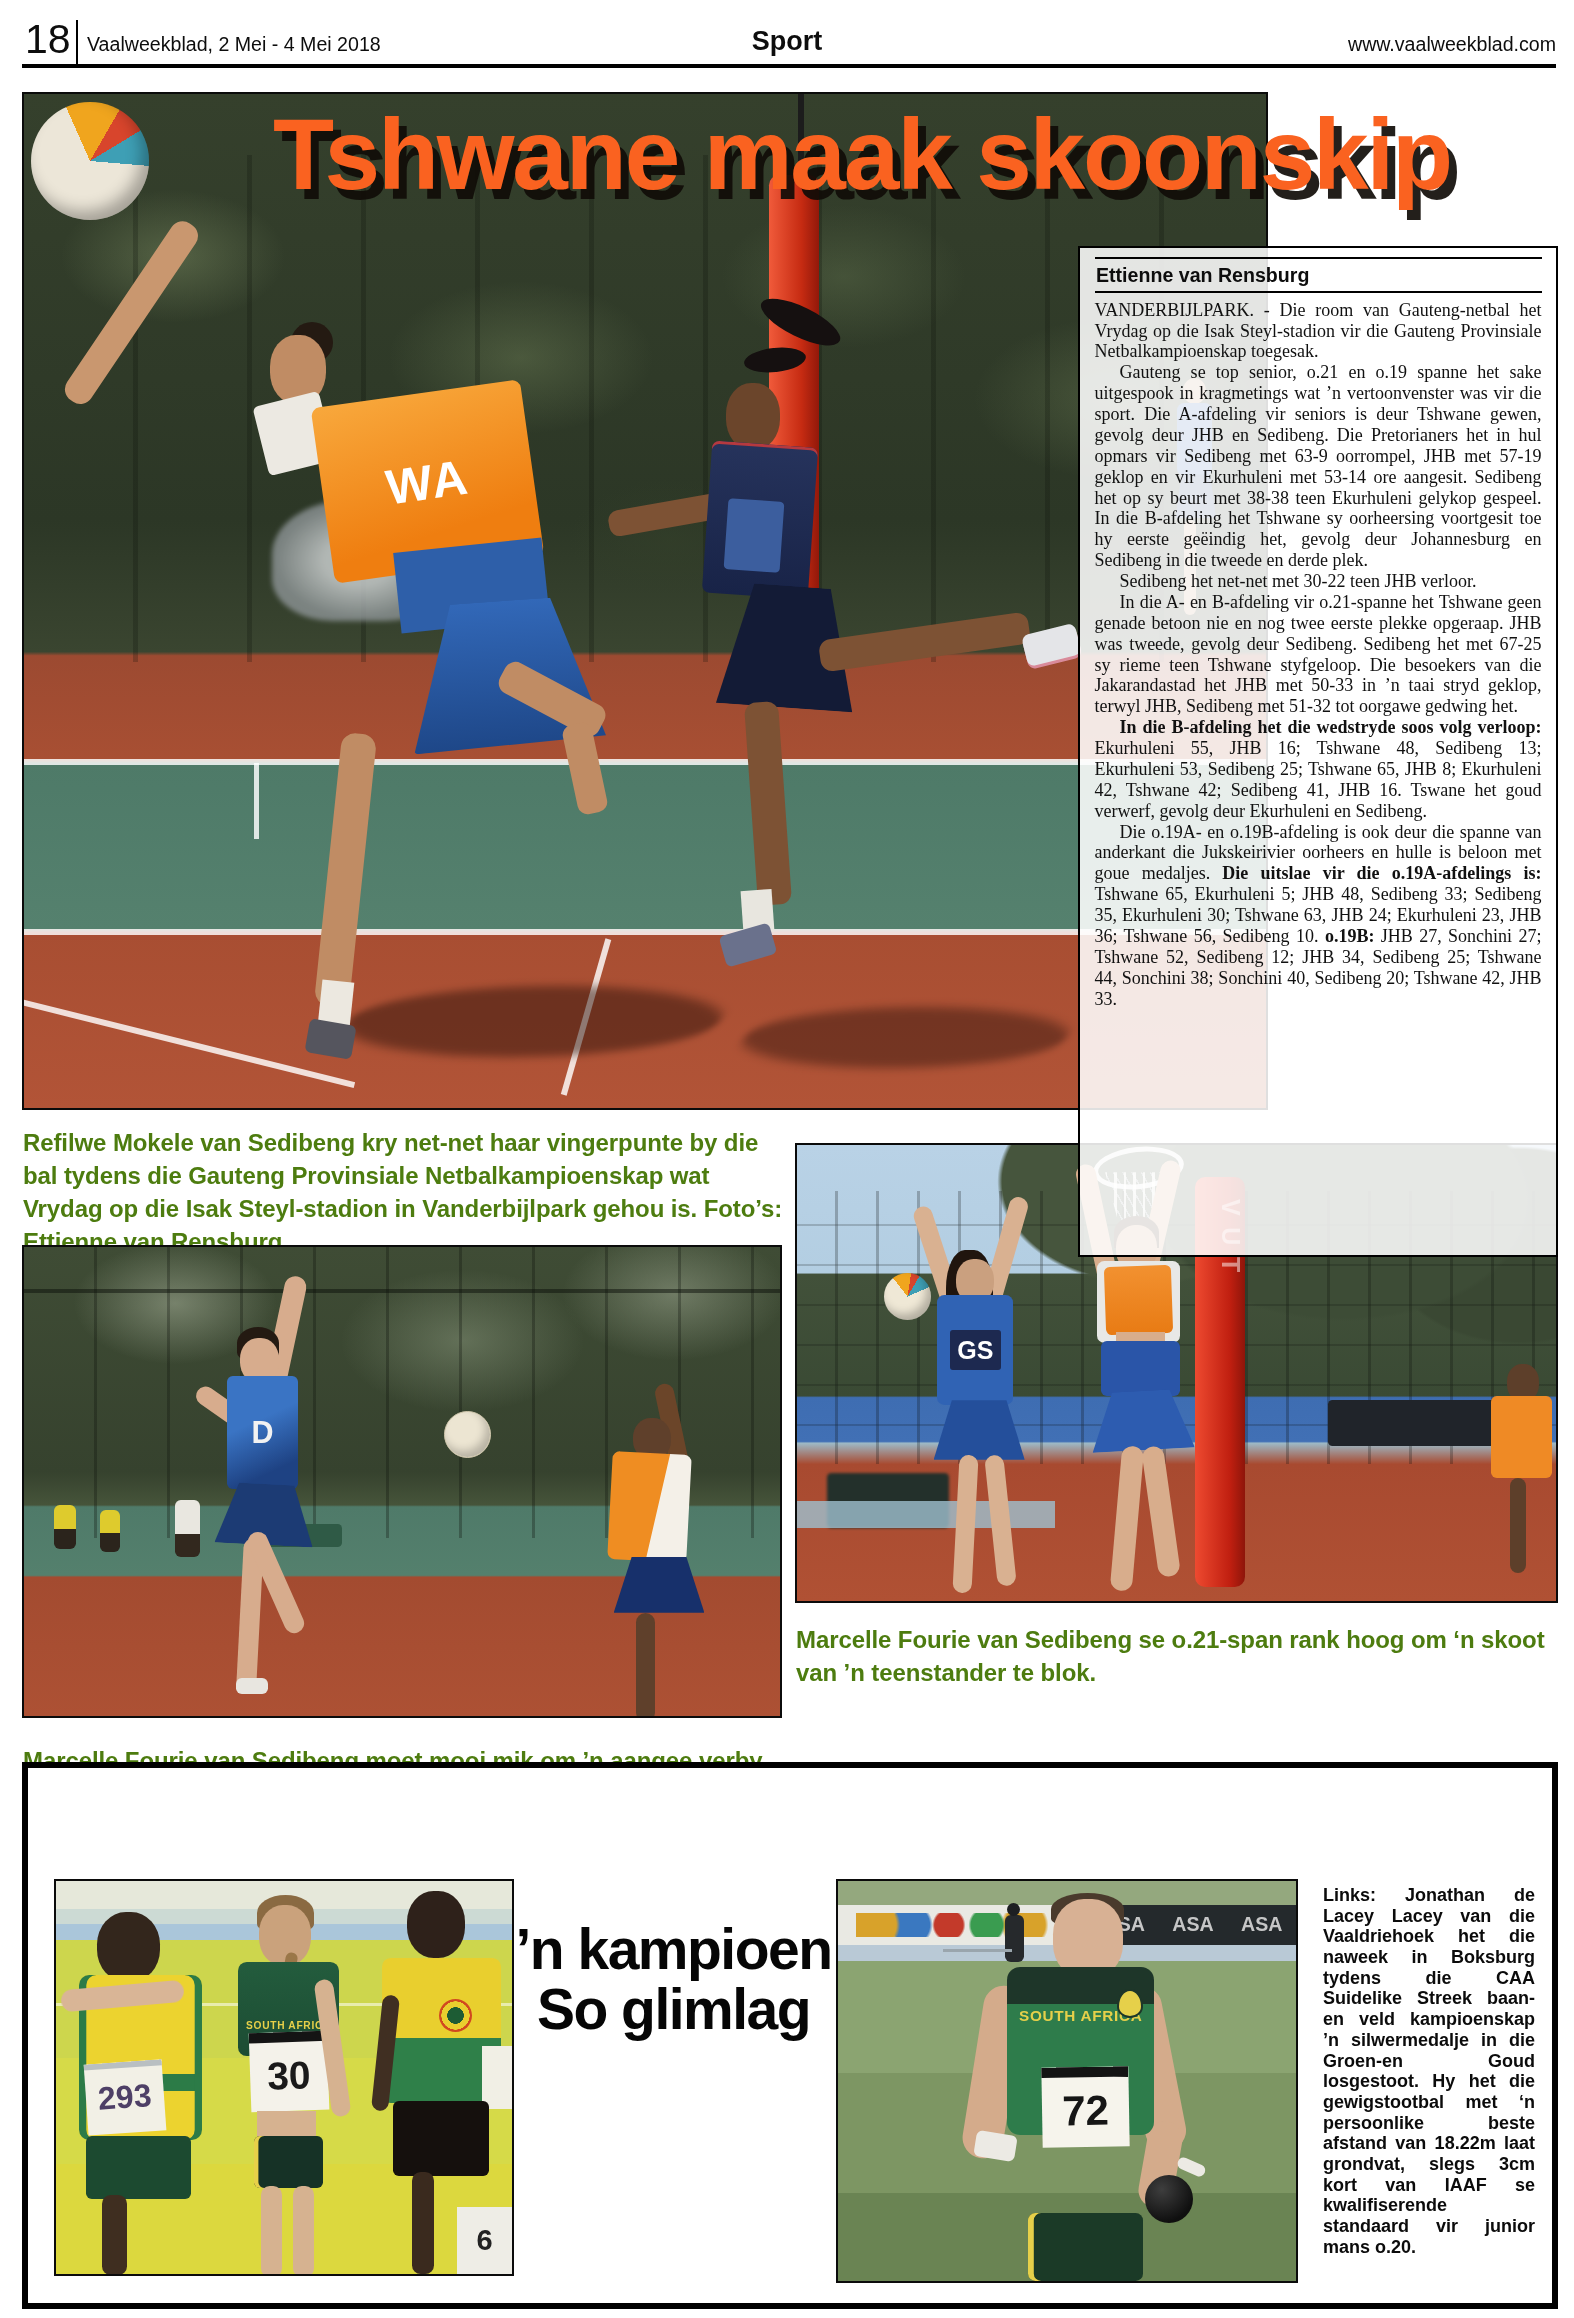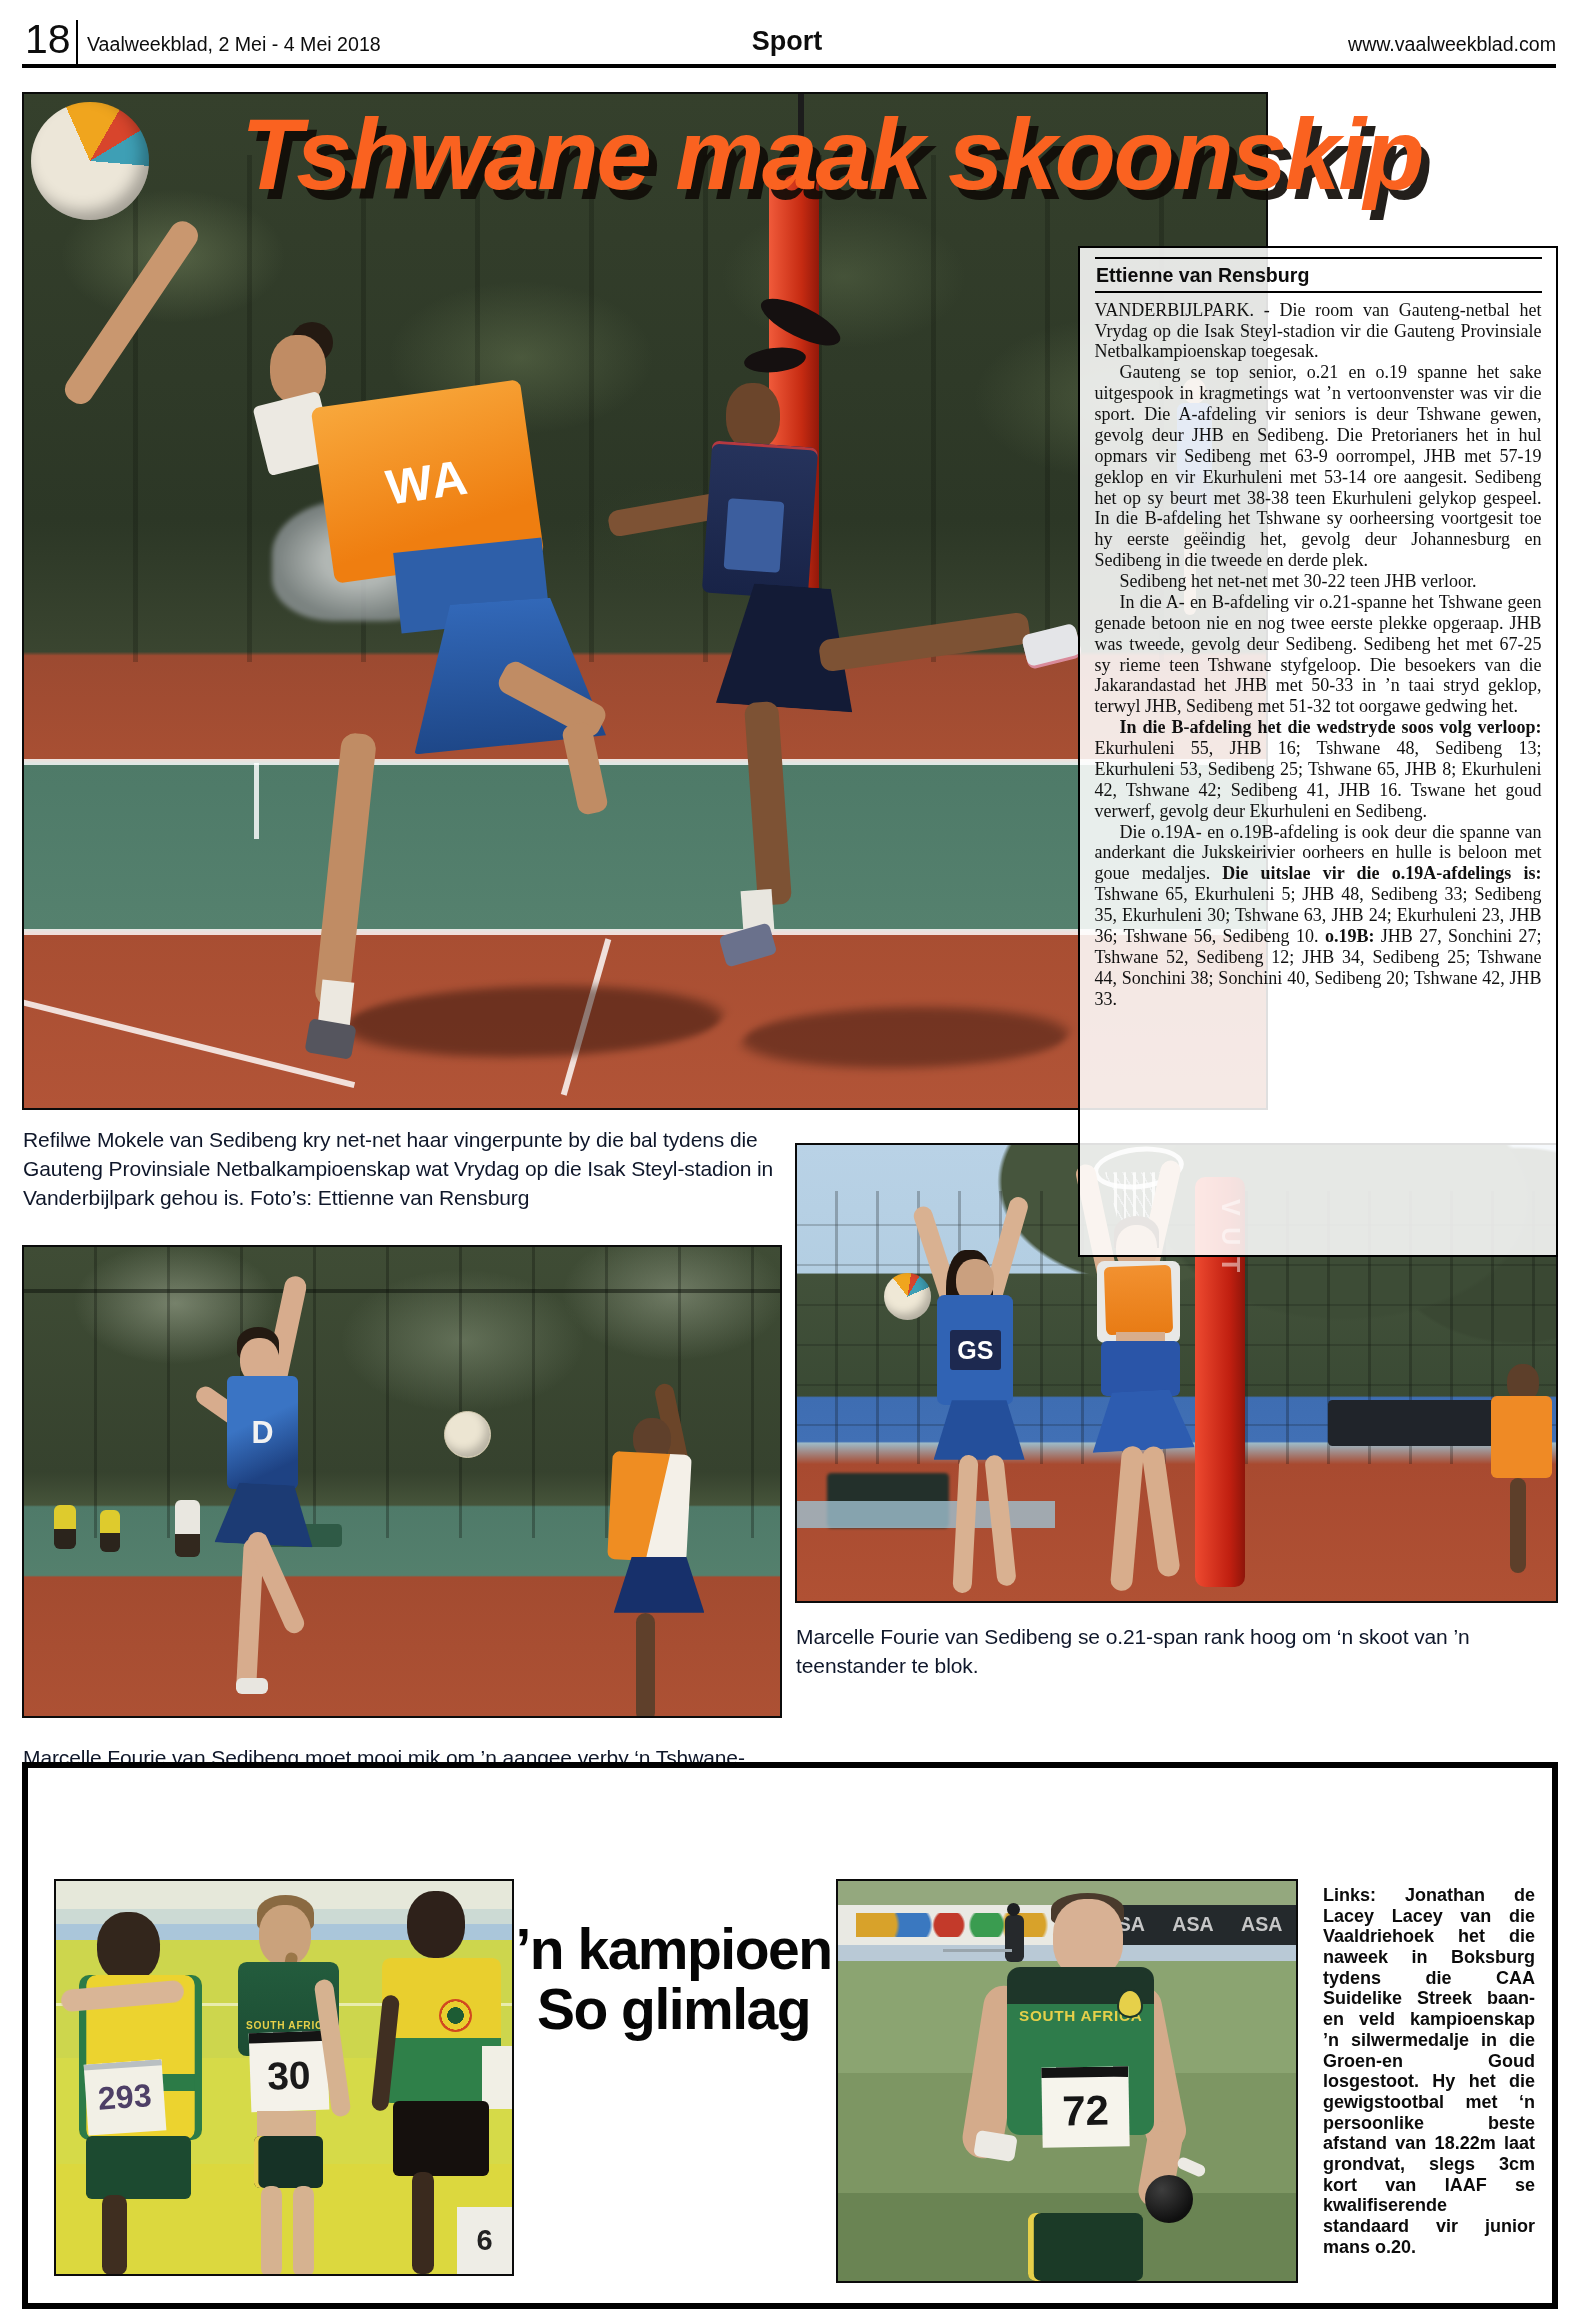--- a/index.html
+++ b/index.html
@@ -1,20 +1,20 @@
 <!DOCTYPE html>
 <html style="font-size:11.6px"><head>
 <meta charset="utf-8">
 <style>
   html,body{margin:0;padding:0;background:#fff;}
   #page{position:relative;width:1574px;height:2319px;background:#fff;overflow:hidden;
         font-family:"Liberation Sans",sans-serif;color:#0d0d0d;}
   .abs{position:absolute;}
   .photo{position:absolute;overflow:hidden;border:2.2px solid #0b0b0b;box-sizing:border-box;background:#777;}
-  .cap{position:absolute;font-weight:normal;font-size:21px;line-height:1.38;letter-spacing:-0.1px;color:#0f172a;}
+  .cap{position:absolute;font-weight:bold;font-size:24px;line-height:1.38;letter-spacing:-0.1px;color:#4d7c0f;}
   .shape{position:absolute;}
   .softblur{filter:blur(0.7px);}
   .art{font-family:"Liberation Serif",serif;font-size:18px;line-height:1.16;text-align:justify;color:#111;}
   .art p{margin:0;}
   .art p + p{text-indent:25px;}
   .flexc{display:flex;align-items:center;justify-content:center;}
   .whiteline{position:absolute;background:rgba(255,255,255,.82);}
 </style>
 </head>
 <body>
@@ -94,22 +94,22 @@
       <div class="shape" style="left:22%;top:9%;width:35px;height:73px;background:#3566b2;border-radius:7.3px;"></div>
       <div class="shape" style="left:20%;top:34%;width:41px;height:44px;background:#27457e;clip-path:polygon(15% 0,85% 0,100% 100%,0 100%);"></div>
       <div class="shape" style="left:32%;top:50%;width:11.6px;height:95px;background:#caa183;border-radius:7.3px;"></div>
     </div>
 
     <div class="shape" style="left:0.6%;top:0.8%;width:118px;height:118px;border-radius:50%;
                 background:conic-gradient(from 210deg,#ece6d8 0 35%,#f0a51e 35% 50%,#d8452c 50% 58%,#3e9fb5 58% 68%,#ece6d8 68% 100%);
                 box-shadow:inset -7.3px -8.7px 14.5px rgba(0,0,0,.3);"></div>
   </div>
 
-  <div class="abs" style="left:241px;top:97px;z-index:6;font-size:100px;font-weight:700;letter-spacing:-2.2px;white-space:nowrap;
-              color:#fa6220;text-shadow:8px 9.5px 0 rgba(16,12,8,.92);font-style:italic;">Tshwane maak skoonskip</div>
+  <div class="abs" style="left:273px;top:97px;z-index:6;font-size:100px;font-weight:700;letter-spacing:-2.2px;white-space:nowrap;
+              color:#fa6220;text-shadow:8px 9.5px 0 rgba(16,12,8,.92);">Tshwane maak skoonskip</div>
 
   <div class="abs" style="left:1078px;top:246px;width:480px;height:1011px;z-index:5;border:2.9px solid #000;
               background:rgba(255,255,255,.87);box-sizing:border-box;padding:8.7px 14.5px 5.8px;overflow:hidden;">
     <div style="border-top:2.9px solid #000;border-bottom:2.2px solid #000;padding:5.1px 1.5px 4.4px;
                 font-size:19.6px;font-weight:700;margin-bottom:6.5px;">Ettienne van Rensburg</div>
     <div class="art">
         <p><span>VANDERBIJLPARK. - Die room van Gauteng-netbal het Vrydag op die Isak Steyl-stadion vir die Gauteng Provinsiale Netbalkampioenskap toegesak.</span></p>
         <p><span>Gauteng se top senior, o.21 en o.19 spanne het sake uitgespook in kragmetings wat ’n vertoonvenster was vir die sport. Die A-afdeling vir seniors is deur Tshwane gewen, gevolg deur JHB en Sedibeng. Die Pretorianers het in hul opmars vir Sedibeng met 63-9 oorrompel, JHB met 57-19 geklop en vir Ekurhuleni met 53-14 ore aangesit. Sedibeng het op sy beurt met 38-38 teen Ekurhuleni gelykop gespeel. In die B-afdeling het Tshwane sy oorheersing voortgesit toe hy eerste geëindig het, gevolg deur Johannesburg en Sedibeng in die tweede en derde plek.</span></p>
         <p><span>Sedibeng het net-net met 30-22 teen JHB verloor.</span></p>
         <p><span>In die A- en B-afdeling vir o.21-spanne het Tshwane geen genade betoon nie en nog twee eerste plekke opgeraap. JHB was tweede, gevolg deur Sedibeng. Sedibeng het met 67-25 sy rieme teen Tshwane styfgeloop. Die besoekers van die Jakarandastad het JHB met 50-33 in ’n taai stryd geklop, terwyl JHB, Sedibeng met 51-32 tot oorgawe gedwing het.</span></p>

